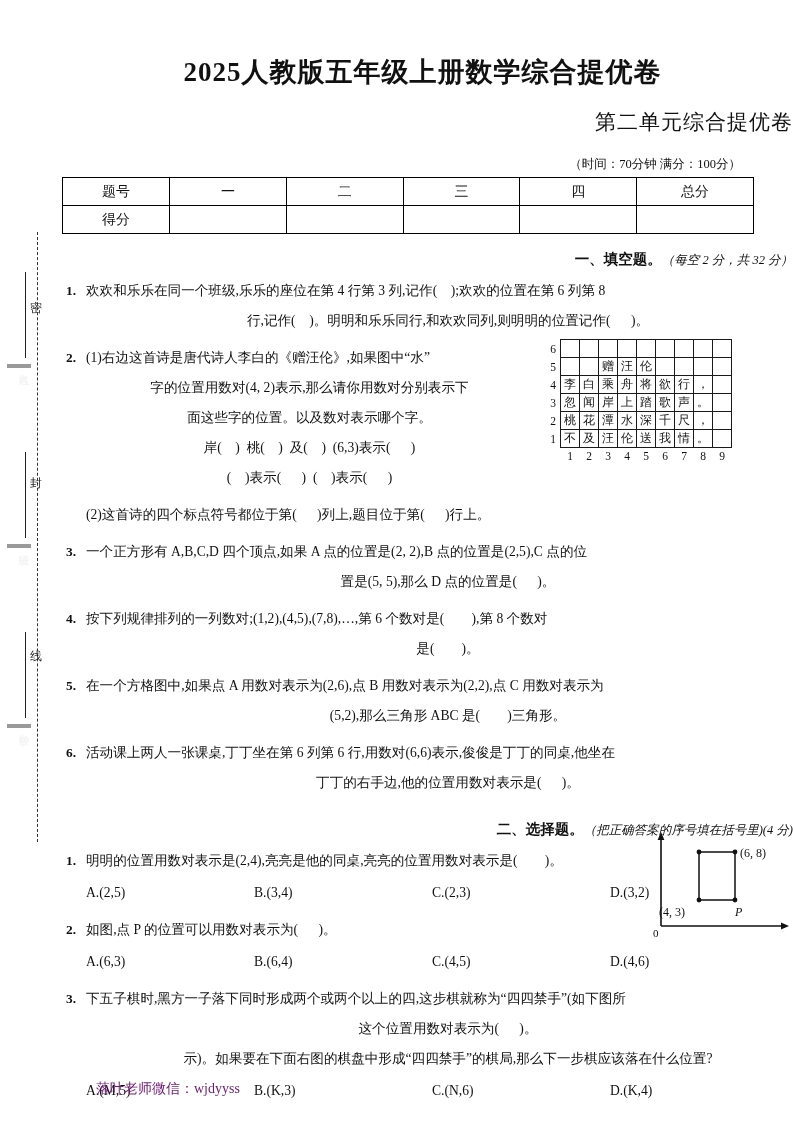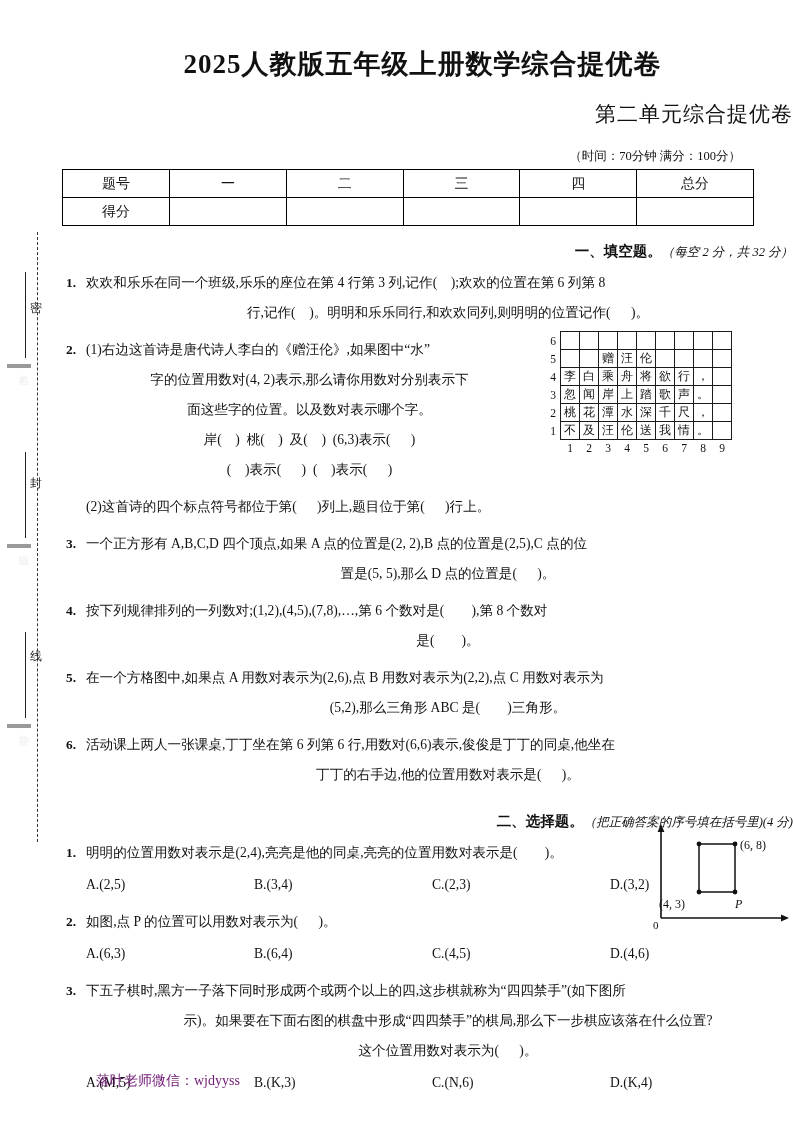--- a/index.html
+++ b/index.html
@@ -57,21 +57,21 @@
     background: #9a9a9a;
     color: #f2f2f2;
     text-align: center;
     padding: 2px 0;
     letter-spacing: 0px;
   }
 
   
   #page {
     position: absolute;
-    left: 52px; top: 4px;
+    left: 52px; top: 12px;
     width: 741px;
     height: 865px;
   }
 
   .title-main {
     text-align: center;
     font-size: 27px;
     font-weight: bold;
     font-family: "Liberation Serif", "DejaVu Serif", serif;
     margin-top: 42px;
@@ -329,22 +329,22 @@
     <div class="opts">
       <span class="o1">A.(6,3)</span>
       <span class="o2">B.(6,4)</span>
       <span class="o3">C.(4,5)</span>
       <span>D.(4,6)</span>
     </div>
 
     <li class="q">
       <span class="num">3.</span>
       <span class="ln">下五子棋时,黑方一子落下同时形成两个或两个以上的四,这步棋就称为“四四禁手”(如下图所</span>
+      <span class="ln ind">这个位置用数对表示为(      )。</span>
       <span class="ln ind">示)。如果要在下面右图的棋盘中形成“四四禁手”的棋局,那么下一步棋应该落在什么位置?</span>
-      <span class="ln ind">这个位置用数对表示为(      )。</span>
     </li>
     <div class="opts">
       <span class="o1">A.(M,5)</span>
       <span class="o2">B.(K,3)</span>
       <span class="o3">C.(N,6)</span>
       <span>D.(K,4)</span>
     </div>
   </ol>
 
   <div id="poem-figure">

